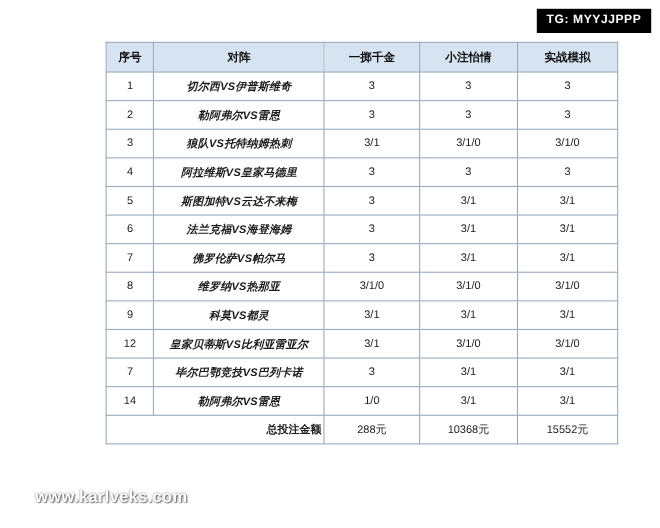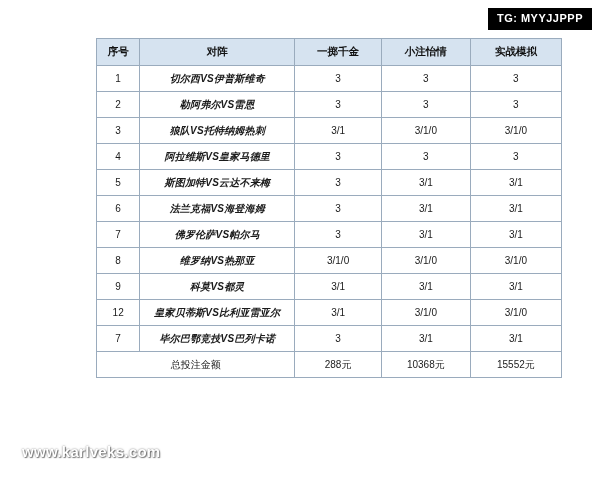--- a/index.html
+++ b/index.html
@@ -70,25 +70,26 @@
   col.c-a { width: 76px; }
   col.c-b { width: 78px; }
   col.c-c { width: 80px; }
   td.idx { font-size: 10px; }
   td.match { font-size: 10px; font-weight: bold; letter-spacing: 0.2px; font-style: italic; }
   td.val { font-size: 10px; }
   tr.total td {
     font-size: 10px;
   }
   tr.total td.total-label {
-    font-weight: normal;
+    font-weight: bold;
+    text-align: right;
   }
   .watermark {
     position: absolute;
-    left: 22px;
+    left: 32px;
     bottom: 20px;
     font-size: 15px;
     font-weight: bold;
     color: #ffffff;
     font-family: "Liberation Sans", sans-serif;
     text-shadow: 0 0 2px rgba(0,0,0,0.55), 1px 1px 1px rgba(0,0,0,0.45);
     letter-spacing: 0.3px;
   }
 </style>
 </head>
@@ -187,20 +188,27 @@
           <td class="val">3/1/0</td>
           <td class="val">3/1/0</td>
         </tr>
         <tr>
           <td class="idx">7</td>
           <td class="match">毕尔巴鄂竞技VS巴列卡诺</td>
           <td class="val">3</td>
           <td class="val">3/1</td>
           <td class="val">3/1</td>
         </tr>
+        <tr>
+          <td class="idx">14</td>
+          <td class="match">勒阿弗尔VS雷恩</td>
+          <td class="val">1/0</td>
+          <td class="val">3/1</td>
+          <td class="val">3/1</td>
+        </tr>
         <tr class="total">
           <td class="total-label" colspan="2">总投注金额</td>
           <td class="val">288元</td>
           <td class="val">10368元</td>
           <td class="val">15552元</td>
         </tr>
       </tbody>
     </table>
   </div>
 

